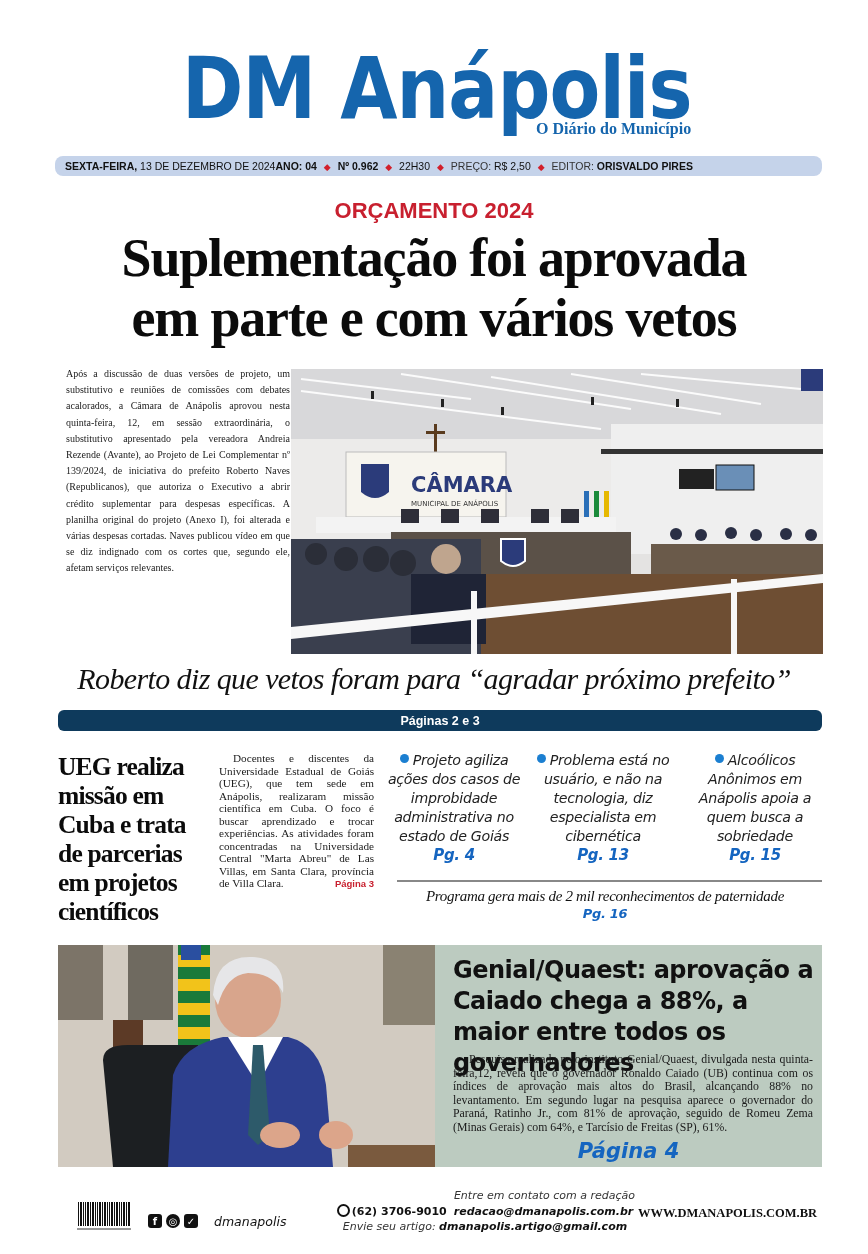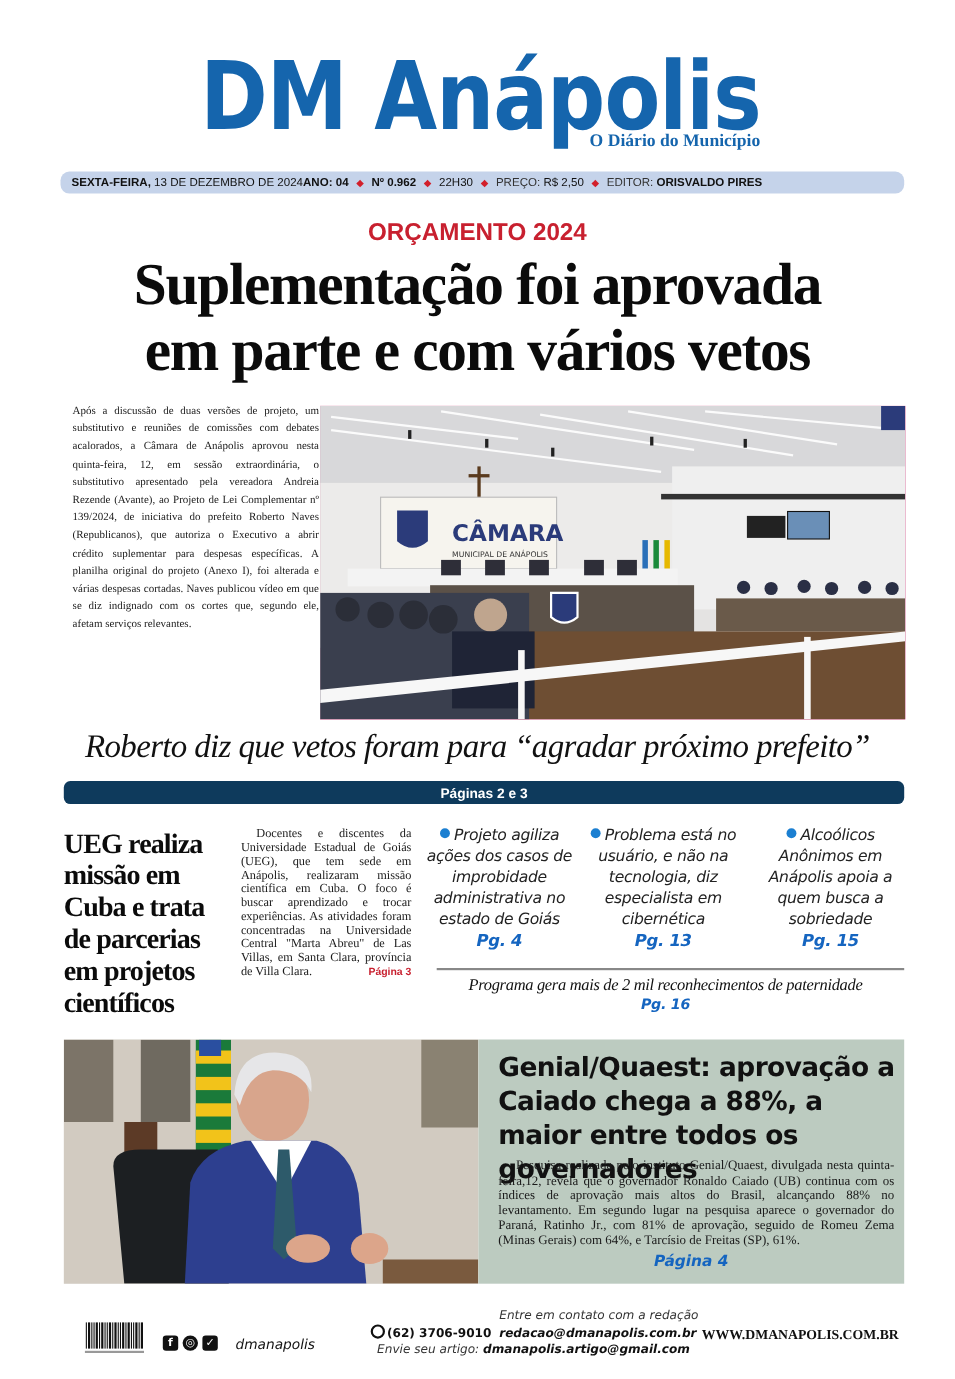--- a/index.html
+++ b/index.html
@@ -40,21 +40,21 @@
     color: #0b0b0b; letter-spacing: -1.2px;
   }
 
   
   .lead-text {
     position: absolute; left: 66px; top: 366px; width: 224px;
     font-size: 10px; line-height: 16.2px; text-align: justify; hyphens: auto; color: #1a1a1a;
   }
   .lead-photo {
     position: absolute; left: 291px; top: 369px; width: 532px; height: 285px; overflow: hidden;
-    background: #be185d;
+    background: #a3a3a3;
   }
 
   .subhead {
     position: absolute; left: 0; top: 662px; width: 868px; text-align: center;
     font-family: "Liberation Serif", serif; font-style: italic; font-size: 30px; color: #111;
     letter-spacing: -0.6px;
   }
   .page-bar {
     position: absolute; left: 58px; top: 710px; width: 764px; height: 21px;
     background: #0e3a5c; border-radius: 6px; color: #fff;
@@ -102,21 +102,21 @@
     position: absolute; left: 18px; top: 10px; width: 365px;
     font-family: "DejaVu Sans", sans-serif; font-weight: 700; font-size: 24px; line-height: 31px; color: #111;
     letter-spacing: -0.5px;
   }
   .caiado-text {
     position: absolute; left: 18px; top: 108px; width: 360px;
     font-size: 11.8px; line-height: 13.5px; text-align: justify; color: #1a1a1a; text-indent: 16px;
   }
   .caiado-pg {
     position: absolute; left: 0; top: 194px; width: 387px; text-align: center;
-    font-family: "DejaVu Sans", sans-serif; font-style: italic; font-weight: 700; color: #1565c0; font-size: 14px;
+    font-family: "DejaVu Sans", sans-serif; font-style: italic; font-weight: 700; color: #1565c0; font-size: 21px;
   }
 
   
   .barcode { position: absolute; left: 77px; top: 1202px; width: 54px; height: 30px; }
   .social { position: absolute; left: 148px; top: 1214px; display: flex; gap: 4px; align-items: center; }
   .social .ic { width: 14px; height: 14px; background: #111; border-radius: 3px; color: #fff; font-family: "DejaVu Sans", sans-serif; font-weight: 700; font-size: 10px; display: flex; align-items: center; justify-content: center; }
   .social .ic.round { border-radius: 50%; }
   .handle { position: absolute; left: 214px; top: 1214px; font-family: "DejaVu Sans", sans-serif; font-style: italic; font-size: 12.5px; color: #111; }
   .contact { position: absolute; left: 335px; top: 1188px; width: 300px; text-align: center; font-family: "DejaVu Sans", sans-serif; font-size: 11px; line-height: 15.5px; color: #111; }
   .contact .it { font-style: italic; color: #333; text-align: right; }

